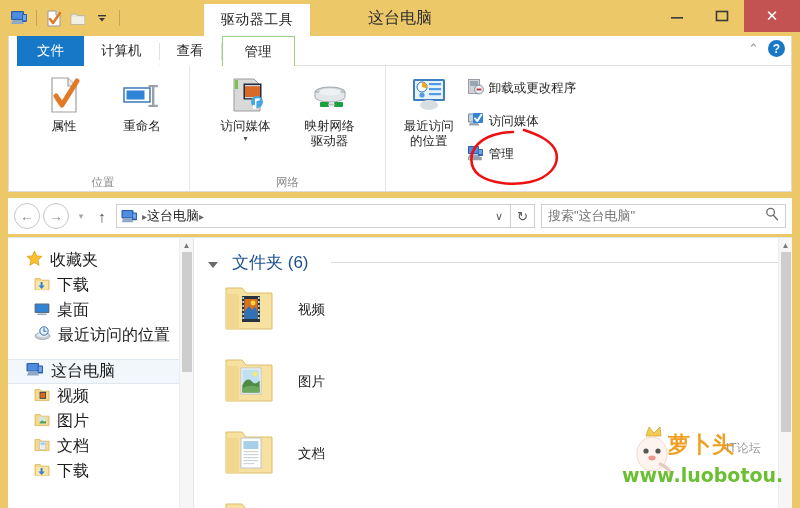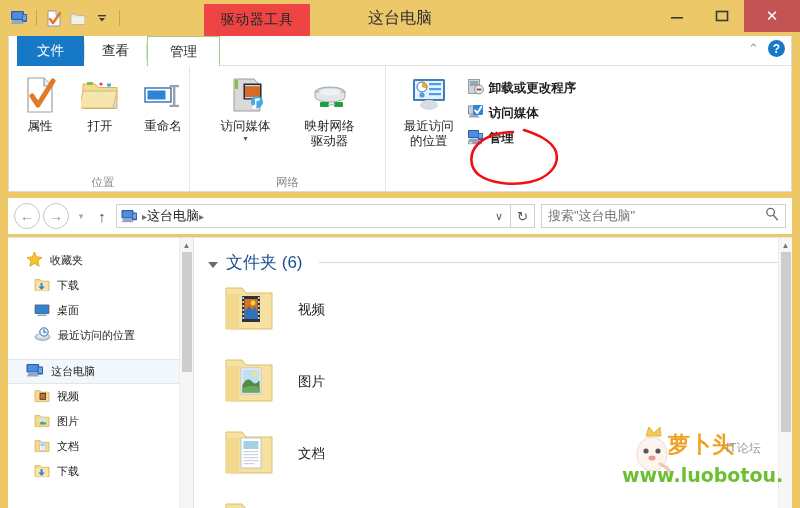--- a/index.html
+++ b/index.html
@@ -34,21 +34,21 @@
     width: 22px; height: 22px;
     display: flex; align-items: center; justify-content: center;
   }
   .qat-sep {
     width: 1px; height: 16px; background: #c8a44e; margin: 0 4px;
   }
   #ctx-tab-header {
     position: absolute;
     left: 204px; top: 4px;
     width: 106px; height: 32px;
-    background: #ef4444;
+    background: #ffffff;
     display: flex; align-items: center; justify-content: center;
     font-size: 14px; color: #262626;
     letter-spacing: 0.5px;
   }
   #win-title {
     position: absolute;
     left: 0; right: 0; top: 0;
     height: 36px;
     display: flex; align-items: center; justify-content: center;
     font-size: 16px; color: #303030;
@@ -160,21 +160,21 @@
   .bigbtn .lbl {
     margin-top: 5px;
     font-size: 12.5px; color: #1f1f1f; text-align: center;
     line-height: 15px; white-space: nowrap;
   }
   .bigbtn .lbl.two { white-space: normal; width: 56px; }
   .bigbtn.w2 { width: 60px; }
   .caret-dn {
     font-size: 8px; color: #555; line-height: 7px; margin-top: 1px;
   }
-  .smallcol { display: flex; flex-direction: column; padding-top: 5px; gap: 3px; font-weight: bold; }
+  .smallcol { display: flex; flex-direction: column; padding-top: 5px; gap: 11px; }
   .smallbtn {
     display: flex; align-items: center; gap: 5px;
     height: 22px; padding: 0 4px;
   }
   .smallbtn .lbl { font-size: 12.5px; color: #1f1f1f; white-space: nowrap; }
 
   
   #annot {
     position: absolute;
     left: 466px; top: 126px;
@@ -250,21 +250,21 @@
     width: 185px;
     background: #ffffff;
     padding-top: 10px;
     position: relative;
     overflow: hidden;
   }
   .nav-item {
     height: 25px;
     display: flex; align-items: center;
     padding-left: 26px; gap: 7px;
-    font-size: 11px; color: #1c1c1c;
+    font-size: 16px; color: #1c1c1c;
   }
   .nav-item.root { padding-left: 18px; }
   .nav-item.sel {
     background: #f2f7fb;
     border-top: 1px solid #dfe8ef;
     border-bottom: 1px solid #dfe8ef;
   }
   .nav-gap { height: 11px; }
   #sb-scroll {
     position: absolute; right: 0; top: 0; width: 14px; bottom: 0;
@@ -278,21 +278,21 @@
     position: absolute; top: 14px; left: 2px; width: 10px; height: 120px;
     background: #cdcdcd;
   }
   #vsplit { width: 1px; background: #e6e6e6; }
 
   #filepane {
     flex: 1; position: relative; overflow: hidden;
   }
   #group-head {
     display: flex; align-items: center;
-    padding: 13px 0 0 14px; gap: 8px;
+    padding: 13px 0 0 14px; gap: 14px;
   }
   .tri {
     width: 0; height: 0;
     border-left: 5px solid transparent;
     border-right: 5px solid transparent;
     border-top: 6px solid #6b6b6b;
     transform: translateY(2px);
   }
   #group-title { font-size: 17px; color: #1c4f8f; white-space: nowrap; }
   #group-rule { flex: 1; height: 1px; background: #dadada; margin: 0 12px 0 8px; }
@@ -379,20 +379,21 @@
           </svg>
       </div>
       <div class="wc close">✕</div>
     </div>
   </div>
 
   <div id="ribbon-area">
 
     <div id="tabstrip">
       <div class="tab file">文件</div>
+      <div class="tab">计算机</div>
       <div class="tab-sep"></div>
       <div class="tab">查看</div>
       <div class="tab-sep"></div>
       <div class="tab ctx">管理</div>
 
       <div id="ribbon-right">
         <span class="chev-up">⌃</span>
         <span class="help-circle">?</span>
       </div>
     </div>
@@ -406,35 +407,20 @@
             <div class="ico">
               <svg width="34" height="38" viewBox="0 0 34 38">
                 <path d="M5 2 h16 l8 8 v26 h-24 z" fill="#ffffff" stroke="#a0a0a0" stroke-width="1.2"></path>
                 <path d="M21 2 v8 h8" fill="#ececec" stroke="#a0a0a0" stroke-width="1.2"></path>
                 <path d="M9 20 L15 29 L30 5" stroke="#e07a26" stroke-width="5" fill="none" stroke-linecap="round" stroke-linejoin="round"></path>
               </svg>
             </div>
             <div class="lbl">属性</div>
           </div>
 
-          <div class="bigbtn">
-            <div class="ico">
-              <svg width="38" height="38" viewBox="0 0 38 38">
-                <path d="M2 8 h12 l3 3.5 h19 v21 h-34 z" fill="#f6d98c" stroke="#d8b25e" stroke-width="1"></path>
-                <rect x="6" y="6" width="6" height="3" fill="#7fc24a"></rect>
-                <circle cx="20" cy="8" r="1.6" fill="#e04040"></circle>
-                <rect x="26" y="7.5" width="4" height="3" fill="#49a8e8"></rect>
-                <path d="M3 14 h32 v18 h-32 z" fill="#bfe3f7"></path>
-                <path d="M5 20 q14 -7 28 0 v12 h-28 z" fill="#8fcdee"></path>
-                <path d="M2 15 h34 l-4 17 h-34 z" fill="#fbe6a8" opacity="0.95"></path>
-                <path d="M2 15 h34 l-4 17 h-34 z" fill="none" stroke="#d8b25e" stroke-width="0.9"></path>
-              </svg>
-            </div>
-            <div class="lbl">打开</div>
-          </div>
 
           <div class="bigbtn">
             <div class="ico">
               <svg width="40" height="38" viewBox="0 0 40 38">
                 <rect x="2" y="12" width="26" height="14" fill="#ffffff" stroke="#2f6fb5" stroke-width="1.4"></rect>
                 <rect x="4.5" y="14.5" width="18" height="9" fill="#2f84d8"></rect>
                 <rect x="30" y="9" width="2.4" height="22" fill="#9aa0a6"></rect>
                 <rect x="26.5" y="9" width="9.4" height="2.2" fill="#9aa0a6"></rect>
                 <rect x="26.5" y="28.8" width="9.4" height="2.2" fill="#9aa0a6"></rect>
               </svg>

